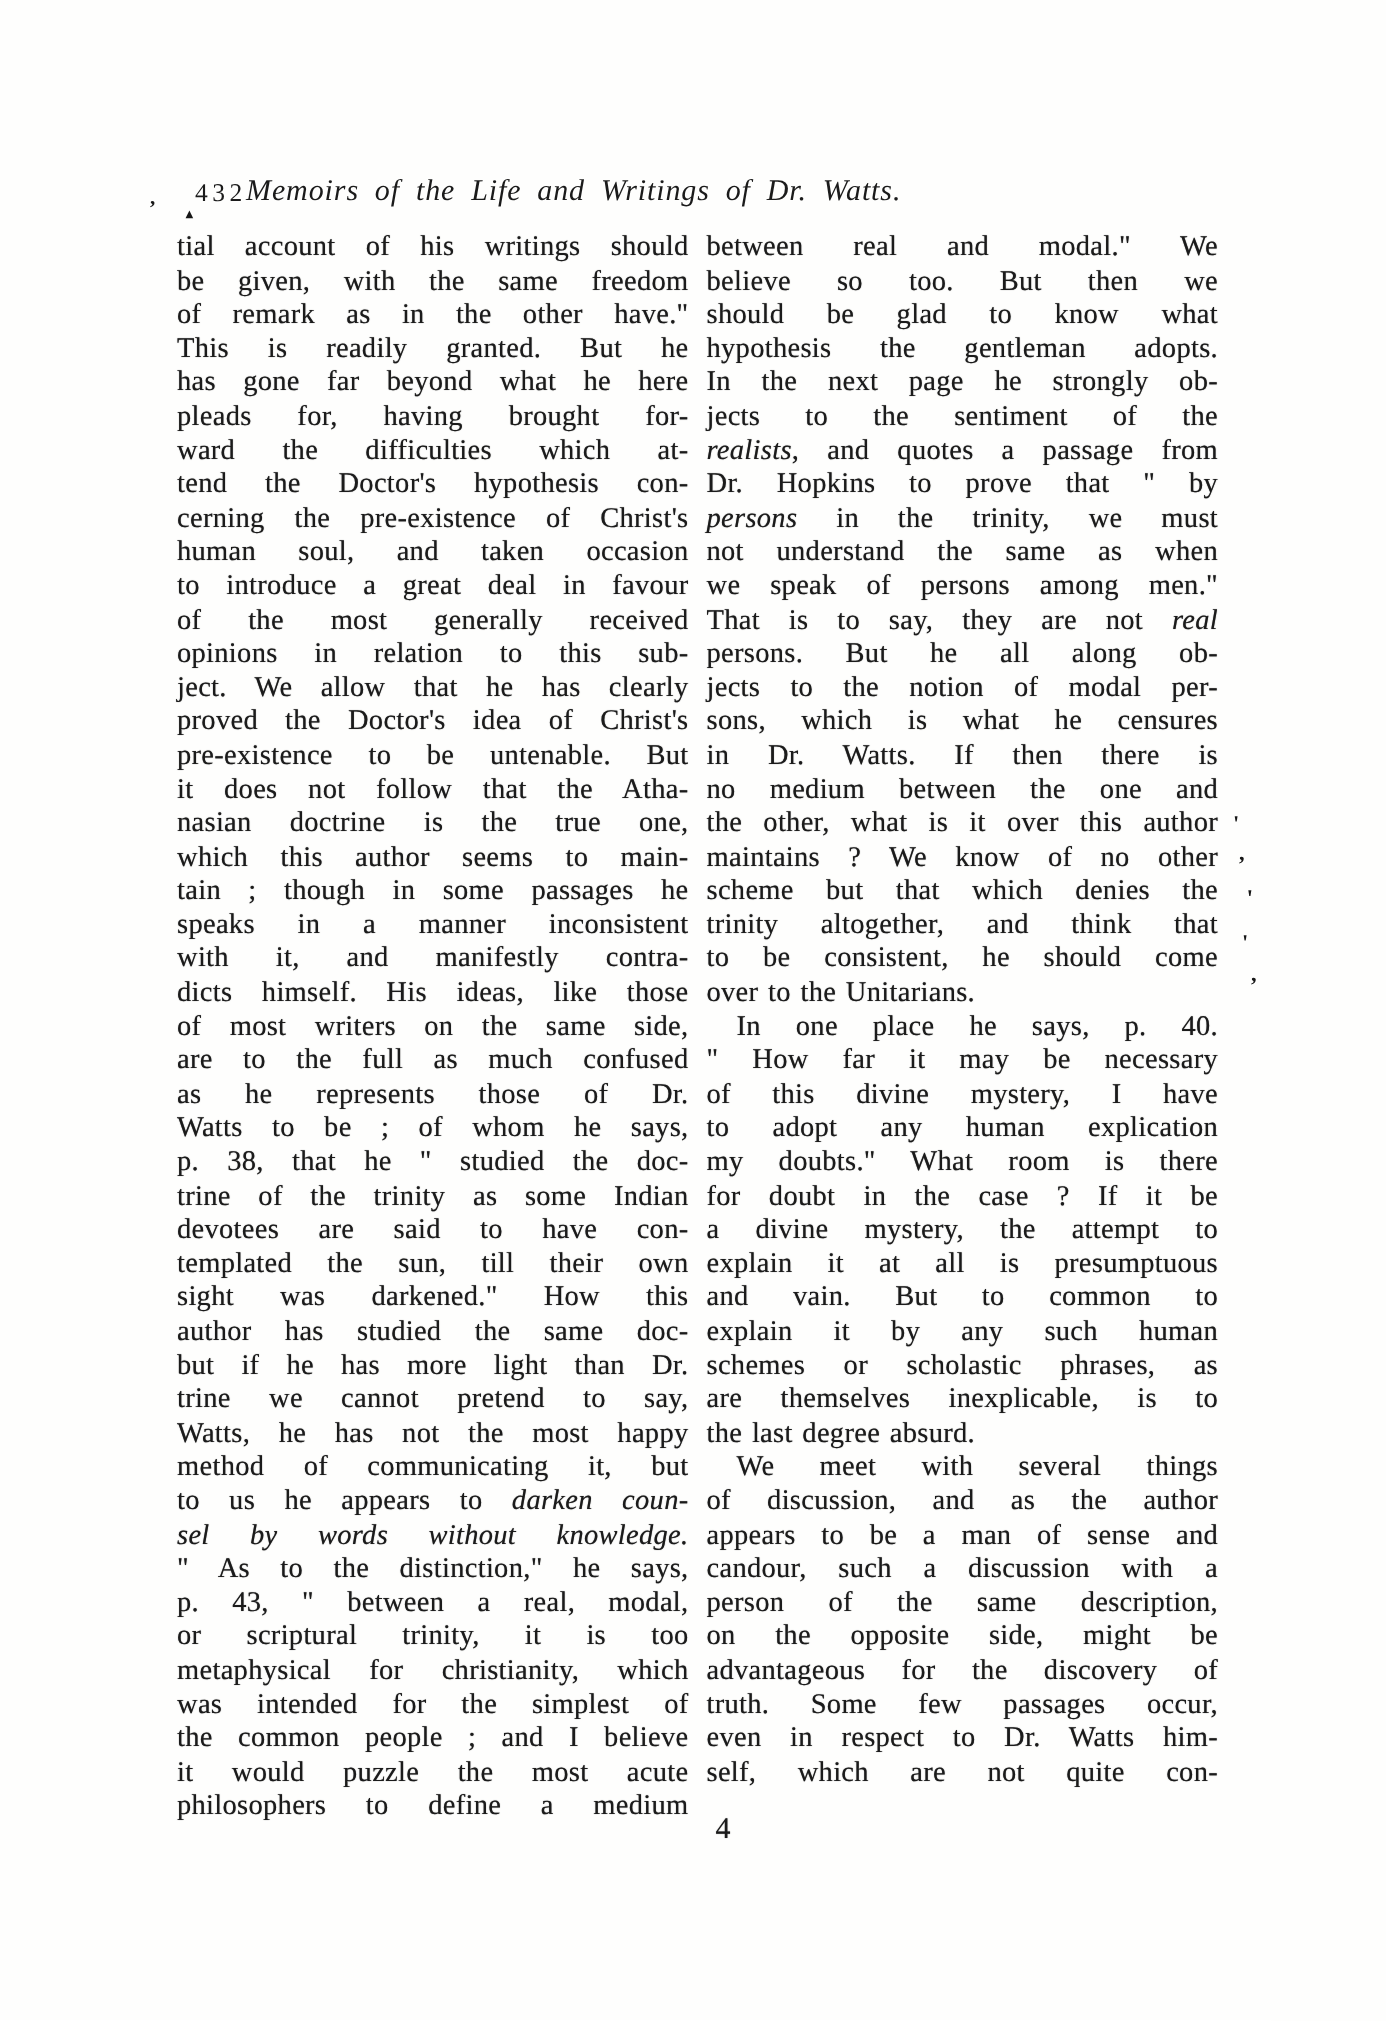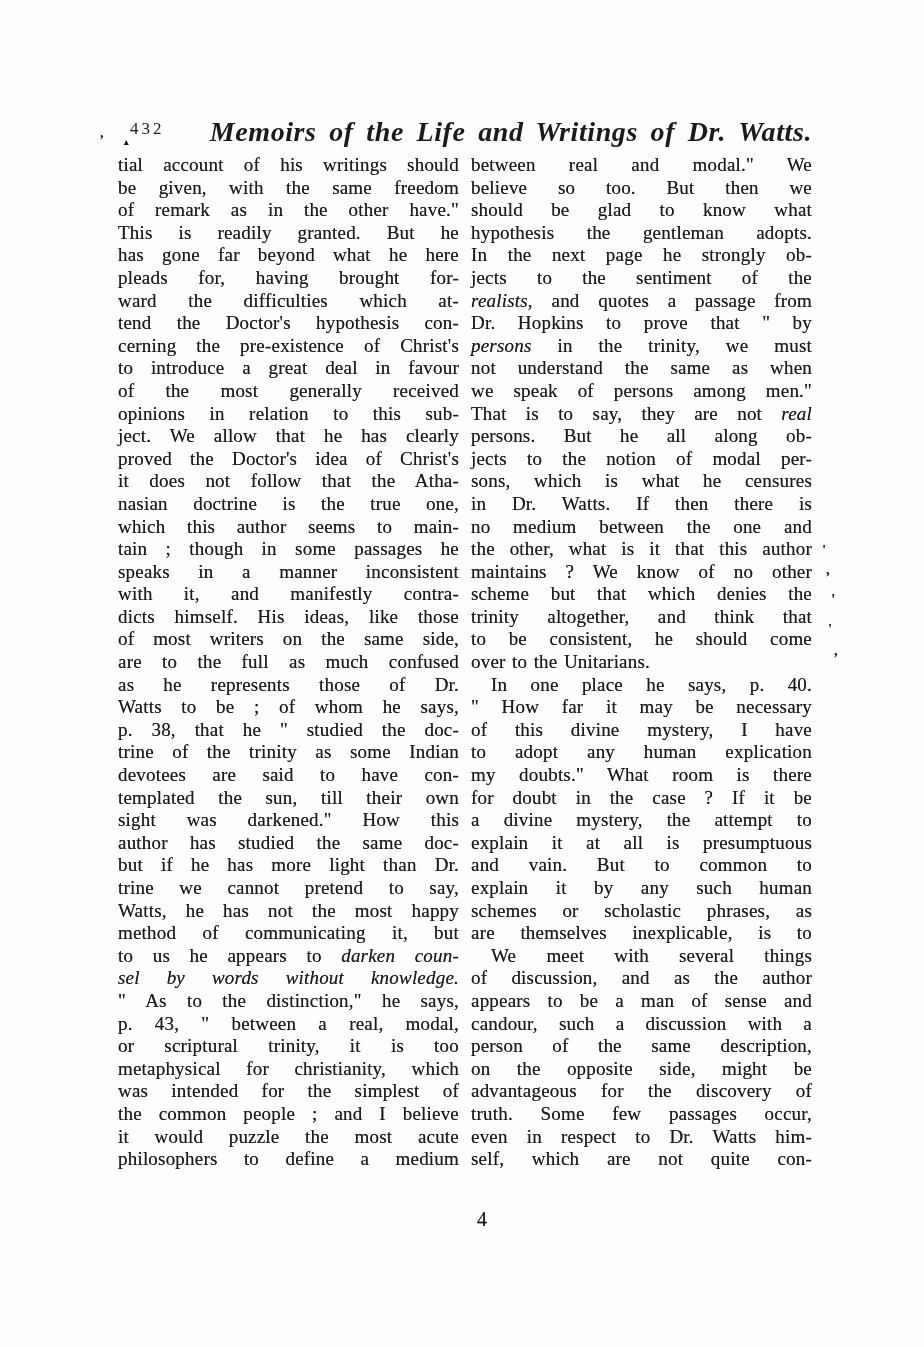--- a/index.html
+++ b/index.html
@@ -13,28 +13,27 @@
     overflow:hidden;
   }
   .page-header{
     position:absolute;top:116px;left:118px;width:694px;height:30px;
   }
   .page-number{
     position:absolute;left:12px;top:3px;
     font-size:17px;letter-spacing:3px;
   }
   .page-title{
-    display:block;text-align:right;
+    display:block;text-align:left;
     font-style:italic;
-    font-size:28px;
+    font-size:20px;
     letter-spacing:0.6px;
     word-spacing:5px;
     padding-left:46px;
     white-space:nowrap;
-    font-weight:bold;
   }
   .text-block{
     position:absolute;top:154px;left:118px;width:694px;
     display:flex;gap:12px;
   }
   .column{width:343px;}
   .line{
     height:22.6px;line-height:22.6px;
     font-size:19px;
     text-align:justify;
@@ -73,25 +72,27 @@
 
     <div class="line">tial account of his writings should</div>
         <div class="line">be given, with the same freedom</div>
         <div class="line">of remark as in the other have."</div>
         <div class="line">This is readily granted. But he</div>
         <div class="line">has gone far beyond what he here</div>
         <div class="line">pleads for, having brought for-</div>
         <div class="line">ward the difficulties which at-</div>
         <div class="line">tend the Doctor's hypothesis con-</div>
         <div class="line">cerning the pre-existence of Christ's</div>
+        <div class="line">human soul, and taken occasion</div>
         <div class="line">to introduce a great deal in favour</div>
         <div class="line">of the most generally received</div>
         <div class="line">opinions in relation to this sub-</div>
         <div class="line">ject. We allow that he has clearly</div>
         <div class="line">proved the Doctor's idea of Christ's</div>
+        <div class="line">pre-existence to be untenable. But</div>
         <div class="line">it does not follow that the Atha-</div>
         <div class="line">nasian doctrine is the true one,</div>
         <div class="line">which this author seems to main-</div>
         <div class="line">tain ; though in some passages he</div>
         <div class="line">speaks in a manner inconsistent</div>
         <div class="line">with it, and manifestly contra-</div>
         <div class="line">dicts himself. His ideas, like those</div>
         <div class="line">of most writers on the same side,</div>
         <div class="line">are to the full as much confused</div>
         <div class="line">as he represents those of Dr.</div>
@@ -129,38 +130,39 @@
         <div class="line">Dr. Hopkins to prove that " by</div>
         <div class="line"><i>persons</i> in the trinity, we must</div>
         <div class="line">not understand the same as when</div>
         <div class="line">we speak of persons among men."</div>
         <div class="line">That is to say, they are not <i>real</i></div>
         <div class="line">persons. But he all along ob-</div>
         <div class="line">jects to the notion of modal per-</div>
         <div class="line">sons, which is what he censures</div>
         <div class="line">in Dr. Watts. If then there is</div>
         <div class="line">no medium between the one and</div>
-        <div class="line">the other, what is it that this author</div>
+        <div class="line">the other, what is it over this author</div>
         <div class="line">maintains ? We know of no other</div>
         <div class="line">scheme but that which denies the</div>
         <div class="line">trinity altogether, and think that</div>
         <div class="line">to be consistent, he should come</div>
         <div class="line par-end">over to the Unitarians.</div>
         <div class="line indent">In one place he says, p. 40.</div>
         <div class="line">" How far it may be necessary</div>
         <div class="line">of this divine mystery, I have</div>
         <div class="line">to adopt any human explication</div>
         <div class="line">my doubts." What room is there</div>
         <div class="line">for doubt in the case ? If it be</div>
         <div class="line">a divine mystery, the attempt to</div>
         <div class="line">explain it at all is presumptuous</div>
         <div class="line">and vain. But to common to</div>
         <div class="line">explain it by any such human</div>
         <div class="line">schemes or scholastic phrases, as</div>
         <div class="line">are themselves inexplicable, is to</div>
+        <div class="line par-end">the last degree absurd.</div>
         <div class="line indent">We meet with several things</div>
         <div class="line">of discussion, and as the author</div>
         <div class="line">appears to be a man of sense and</div>
         <div class="line">candour, such a discussion with a</div>
         <div class="line">person of the same description,</div>
         <div class="line">on the opposite side, might be</div>
         <div class="line">advantageous for the discovery of</div>
         <div class="line">truth. Some few passages occur,</div>
         <div class="line">even in respect to Dr. Watts him-</div>
         <div class="line">self, which are not quite con-</div>

